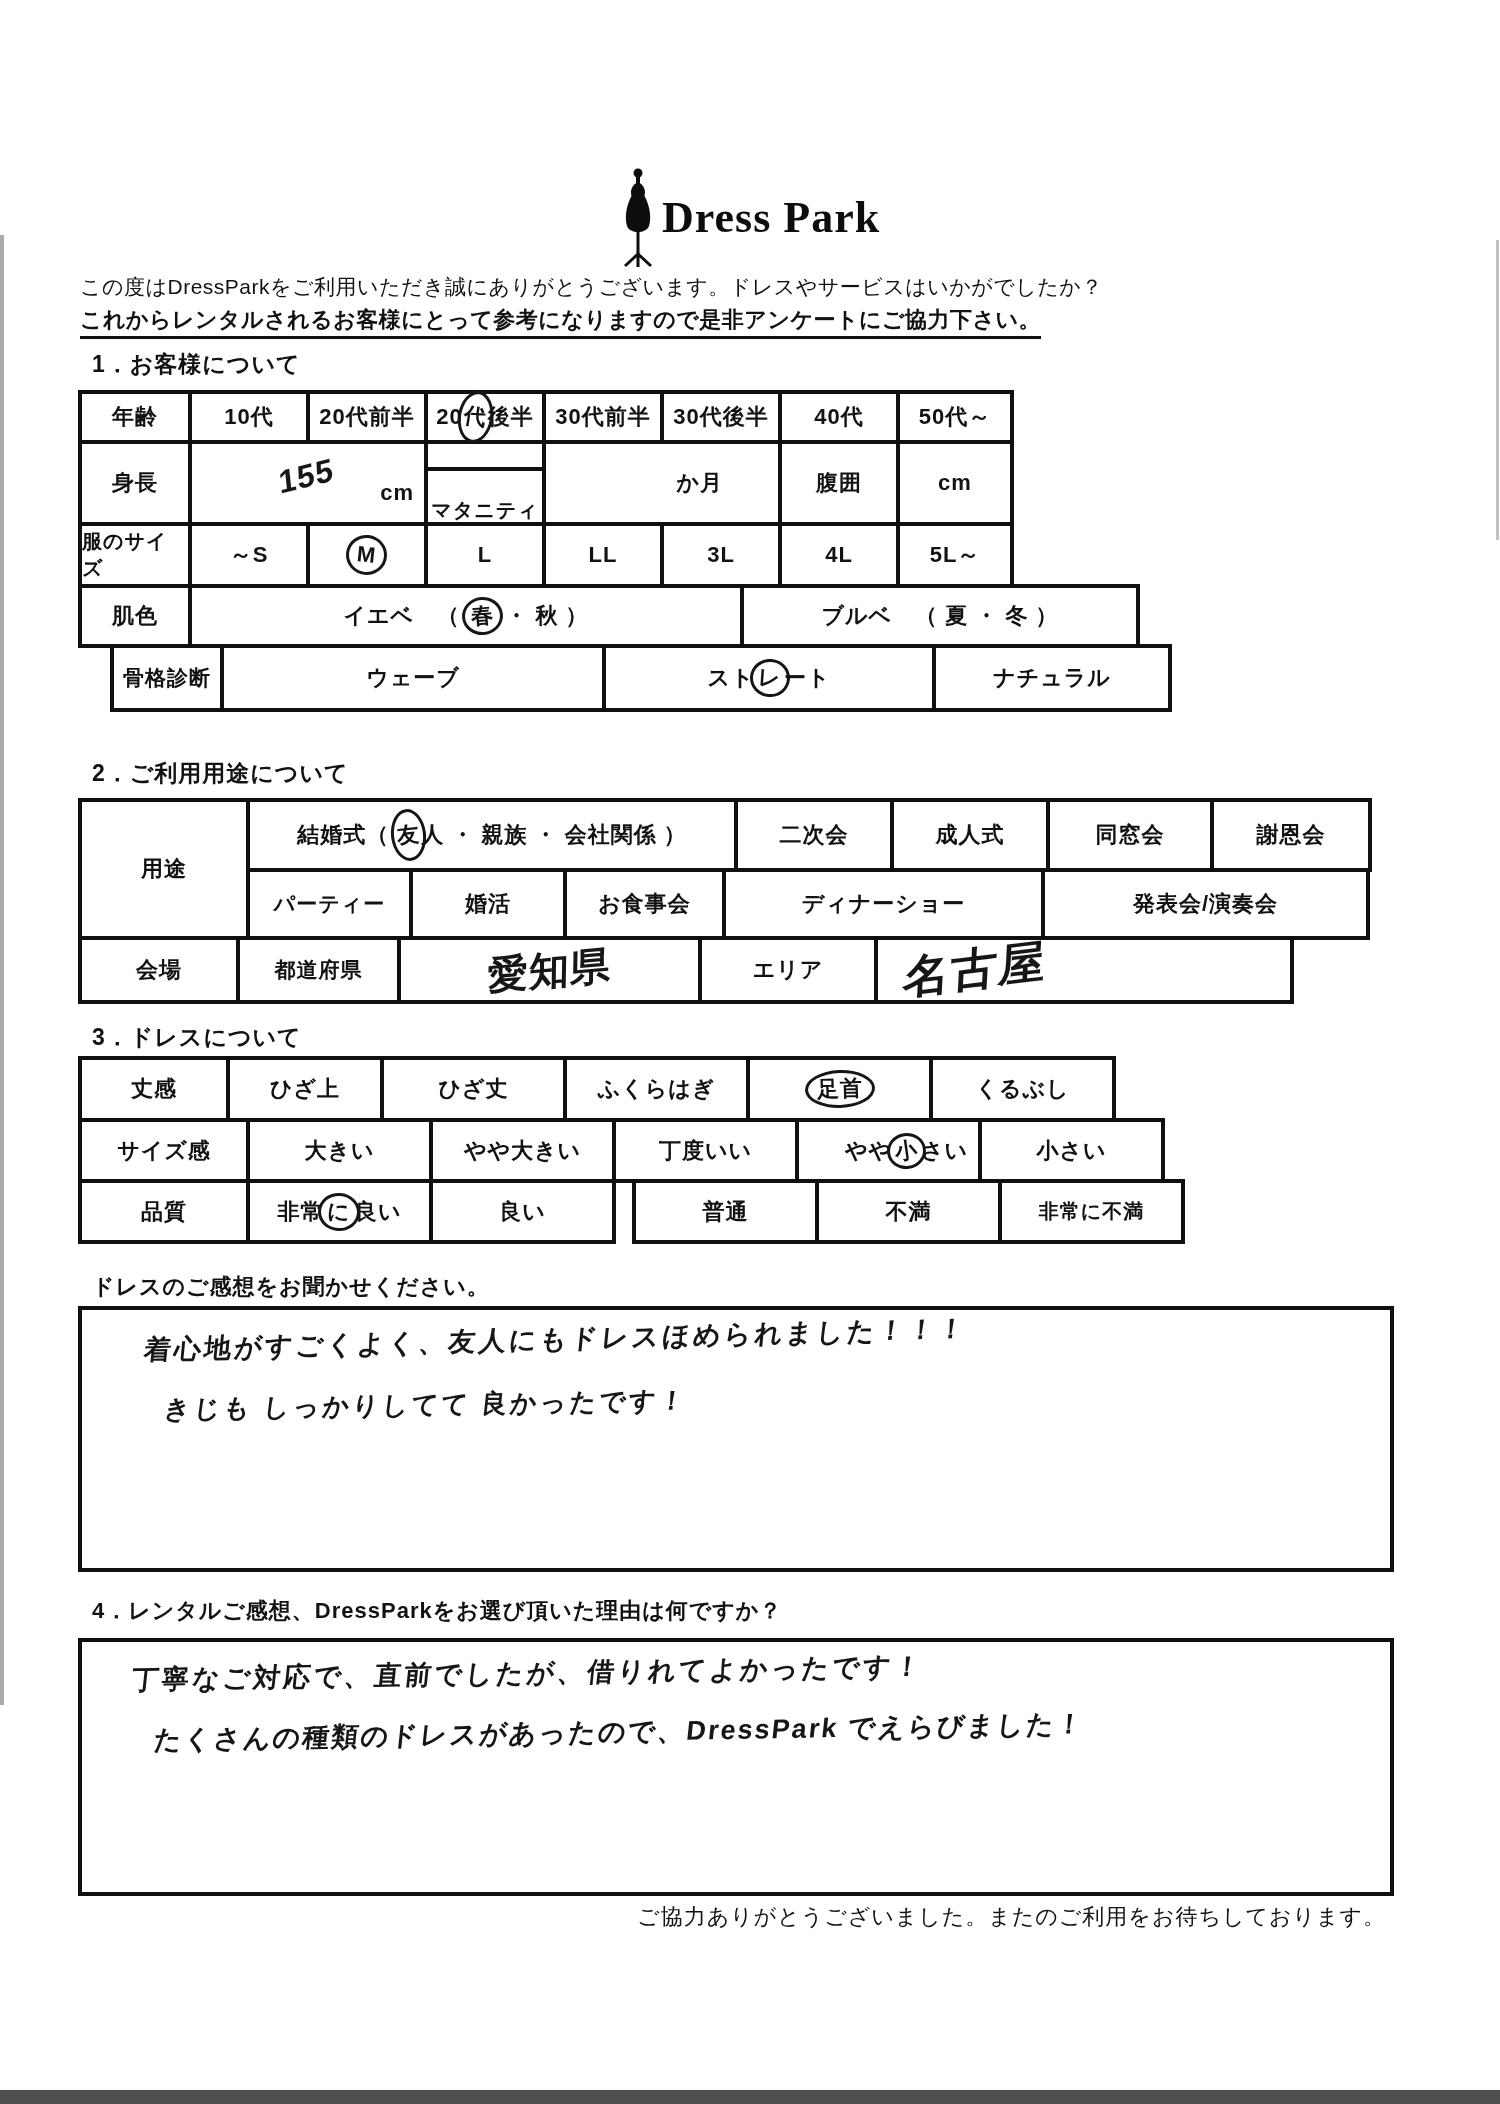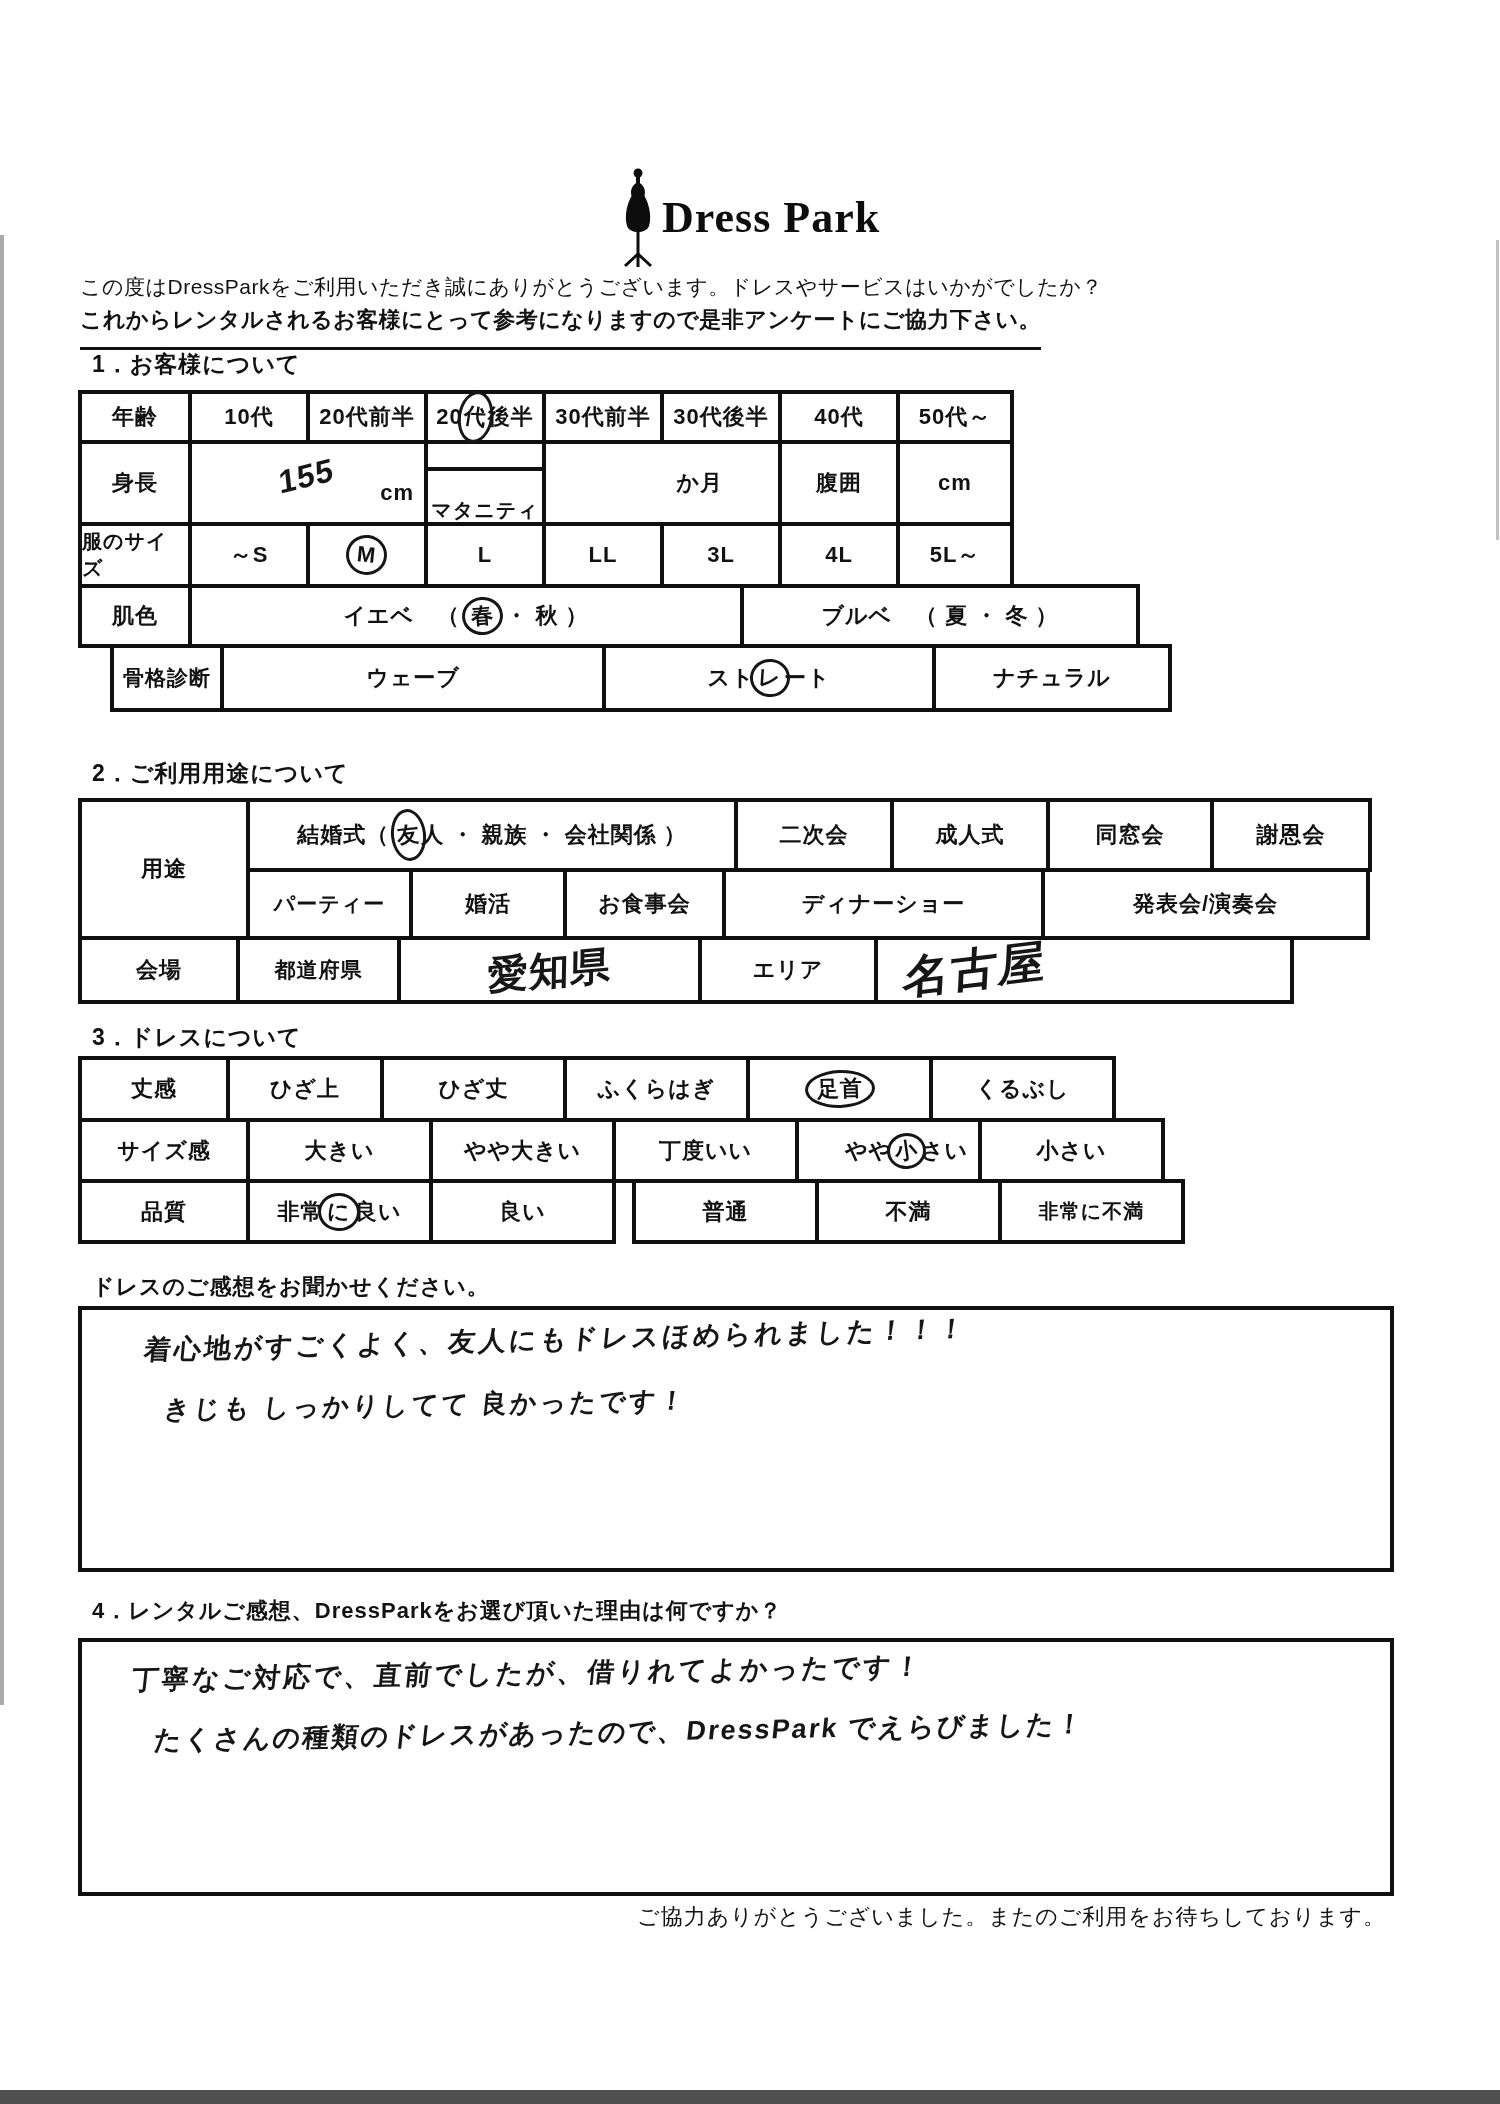--- a/index.html
+++ b/index.html
@@ -5,21 +5,21 @@
   html, body { margin:0; padding:0; background:#e8e8e8; }
   body { width:1500px; height:2104px; position:relative; background:#ffffff; overflow:hidden;
          font-family:"Liberation Sans","DejaVu Sans",sans-serif; color:#121212; }
   .abs { position:absolute; }
 
   
   .logo-text { font-family:"Liberation Serif","DejaVu Serif",serif; font-weight:bold; font-size:44px; letter-spacing:1px; color:#0d0d0d; }
 
   
   .intro1 { font-size:21px; letter-spacing:0.5px; }
-  .intro2 { font-size:22px; font-weight:bold; letter-spacing:0.5px; border-bottom:3px solid #111; padding-bottom:12px; }
+  .intro2 { font-size:22px; font-weight:bold; letter-spacing:0.5px; border-bottom:3px solid #111; padding-bottom:1px; }
   .h { font-size:23px; font-weight:bold; letter-spacing:1px; }
 
   
   .tbl { position:absolute; display:flex; flex-direction:column; align-items:flex-start; }
   .tr  { display:flex; }
   .tr + .tr { margin-top:-4px; }
   .td  { display:flex; align-items:center; justify-content:center; border:4px solid #101010;
          box-sizing:border-box; font-weight:bold; font-size:22px; letter-spacing:1px;
          height:100%; background:#fff; position:relative; }
   .td + .td { margin-left:-4px; }

